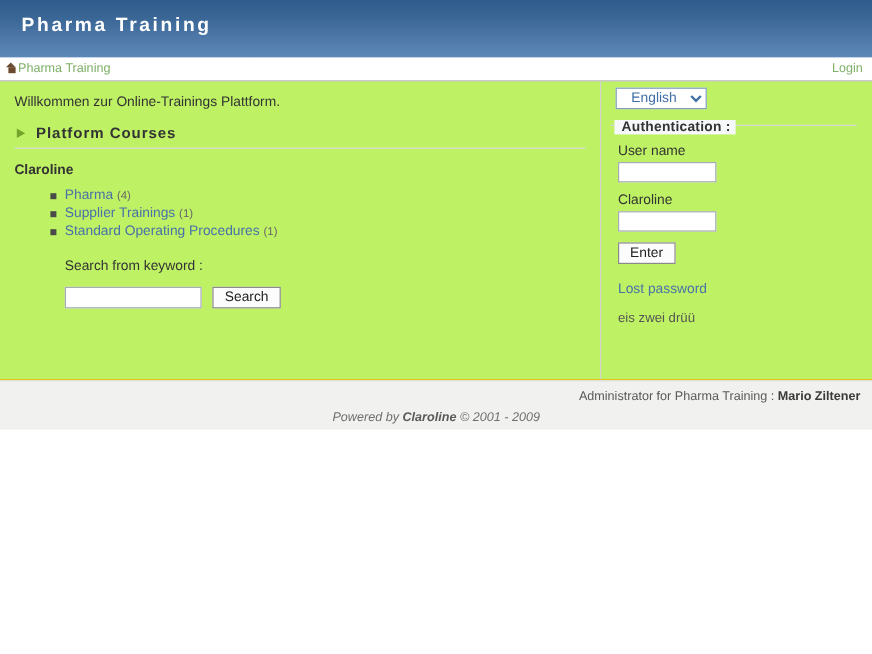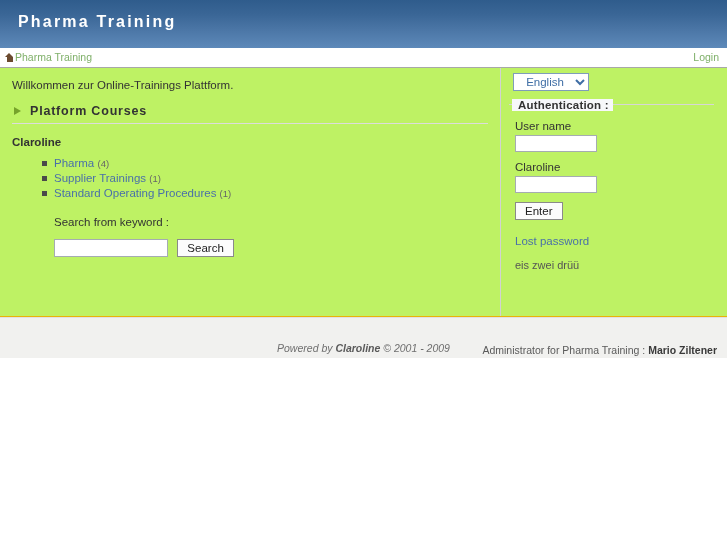--- a/index.html
+++ b/index.html
@@ -325,21 +325,20 @@
     border-top: 1px solid #e2e2e0;
     position: relative;
   }
   #admin-line {
     position: absolute;
     right: 10px;
     top: 6px;
     font-size: 10.5px;
     color: #5a5a5a;
     white-space: nowrap;
-    margin-top: 20px;
   }
   #admin-name {
     font-weight: bold;
     color: #3a3a3a;
   }
   #powered-by {
     position: absolute;
     left: 0;
     right: 0;
     top: 24px;

